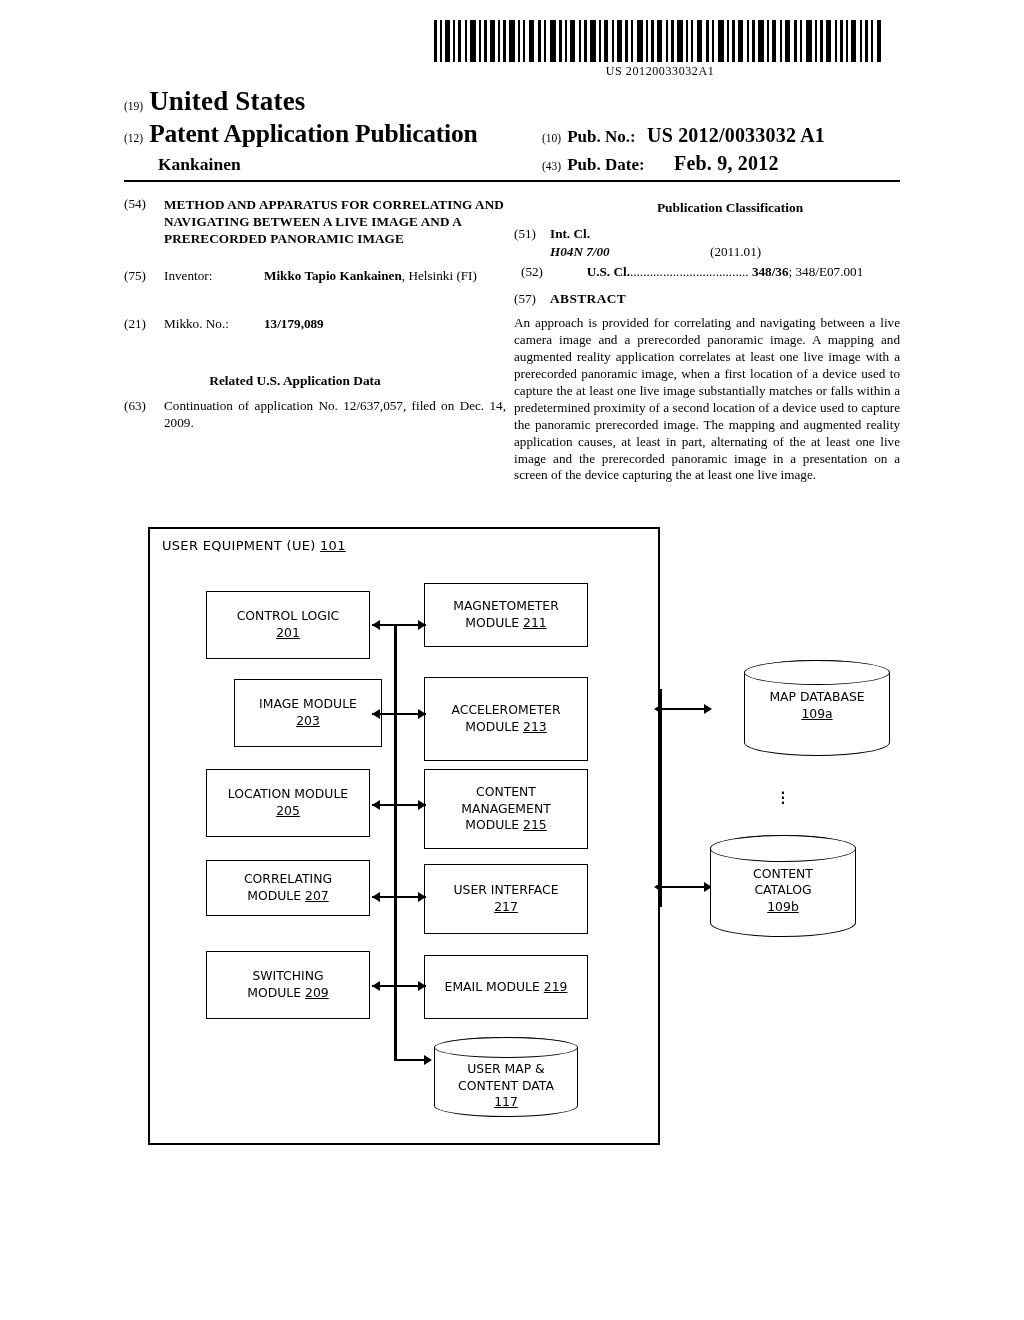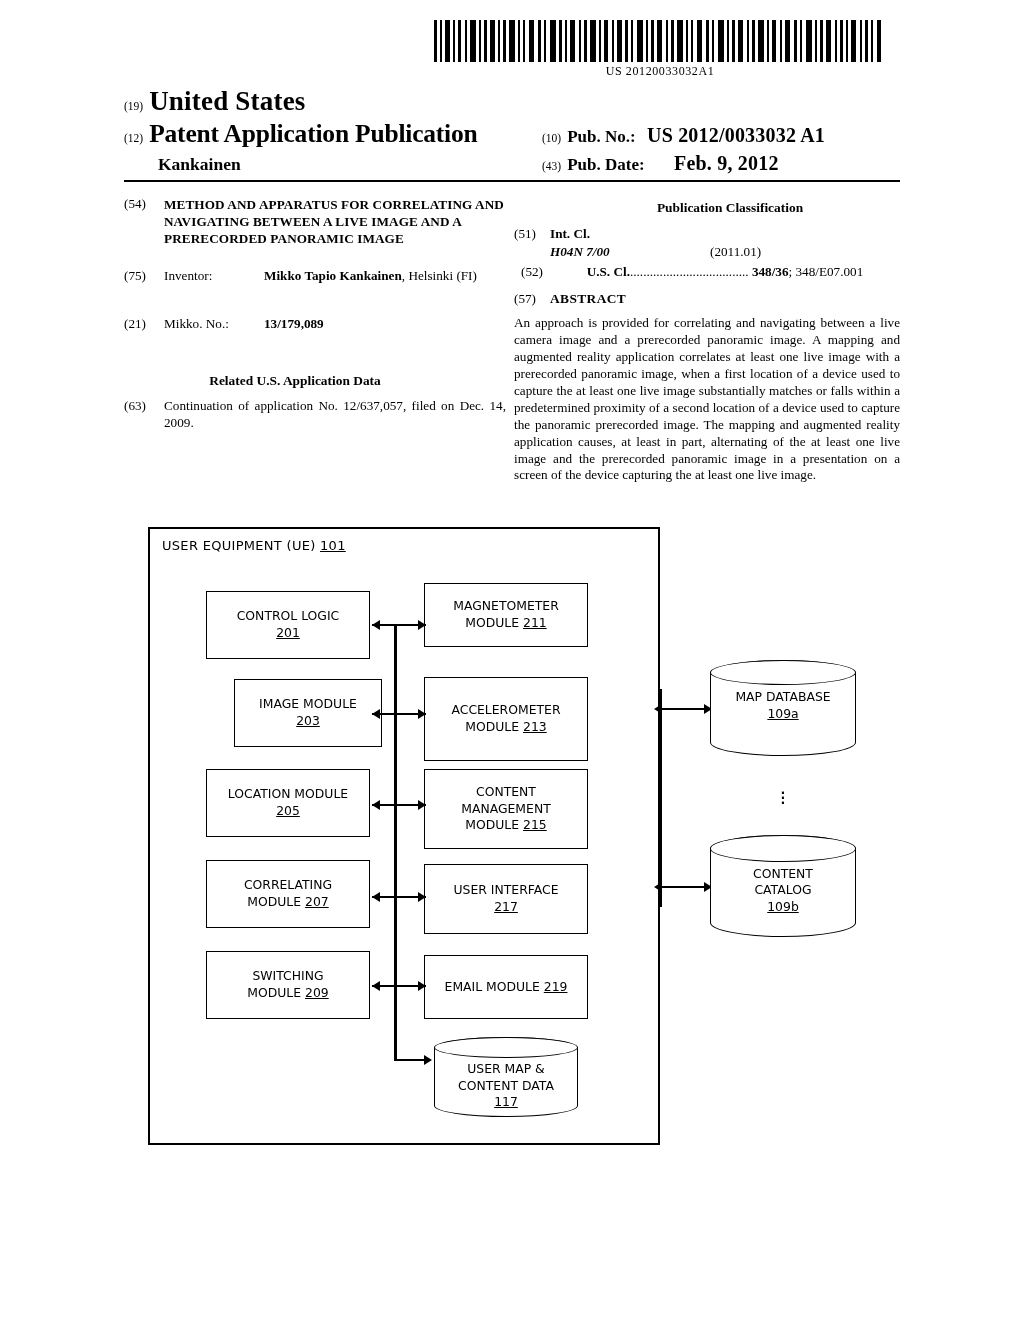--- a/index.html
+++ b/index.html
@@ -484,21 +484,21 @@
   <div class="mod" style="left:58px; top:152px; width:148px; height:68px;margin-left:28px;">
     <span>IMAGE MODULE</span>
     <span class="ref">203</span>
   </div>
 
   <div class="mod" style="left:58px; top:242px; width:164px; height:68px;">
     <span>LOCATION MODULE</span>
     <span class="ref">205</span>
   </div>
 
-  <div class="mod" style="left:58px; top:333px; width:164px; height:68px;">
+  <div class="mod" style="left:58px; top:333px; width:164px; height:56px;">
     <span>CORRELATING</span>
     <span>
       <span>MODULE</span>
       <span class="ref">207</span>
     </span>
   </div>
 
   <div class="mod" style="left:58px; top:424px; width:164px; height:68px;">
     <span>SWITCHING</span>
     <span>
@@ -580,21 +580,21 @@
   <div class="vline" style="left:511px; top:162px; height:218px;"></div>
 
   <div class="hline" style="left:513px; top:181px; width:50px;"></div>
   <div class="arrow arr-left" style="left:506px; top:177px;"></div>
   <div class="arrow arr-right" style="left:556px; top:177px;"></div>
 
   <div class="hline" style="left:513px; top:359px; width:50px;"></div>
   <div class="arrow arr-left" style="left:506px; top:355px;"></div>
   <div class="arrow arr-right" style="left:556px; top:355px;"></div>
 
-  <div class="cyl" style="left:562px; top:133px; width:146px; height:96px;">
+  <div class="cyl" style="left:596px; top:133px; width:146px; height:96px;">
     <div class="cyl-body"></div>
     <div class="cyl-top"></div>
     <div class="cyl-txt">
       <div>MAP DATABASE</div>
       <div class="ref">109a</div>
     </div>
   </div>
 
   <div class="dots" style="left:625px; top:258px; width:20px;">
     <span>.</span>

